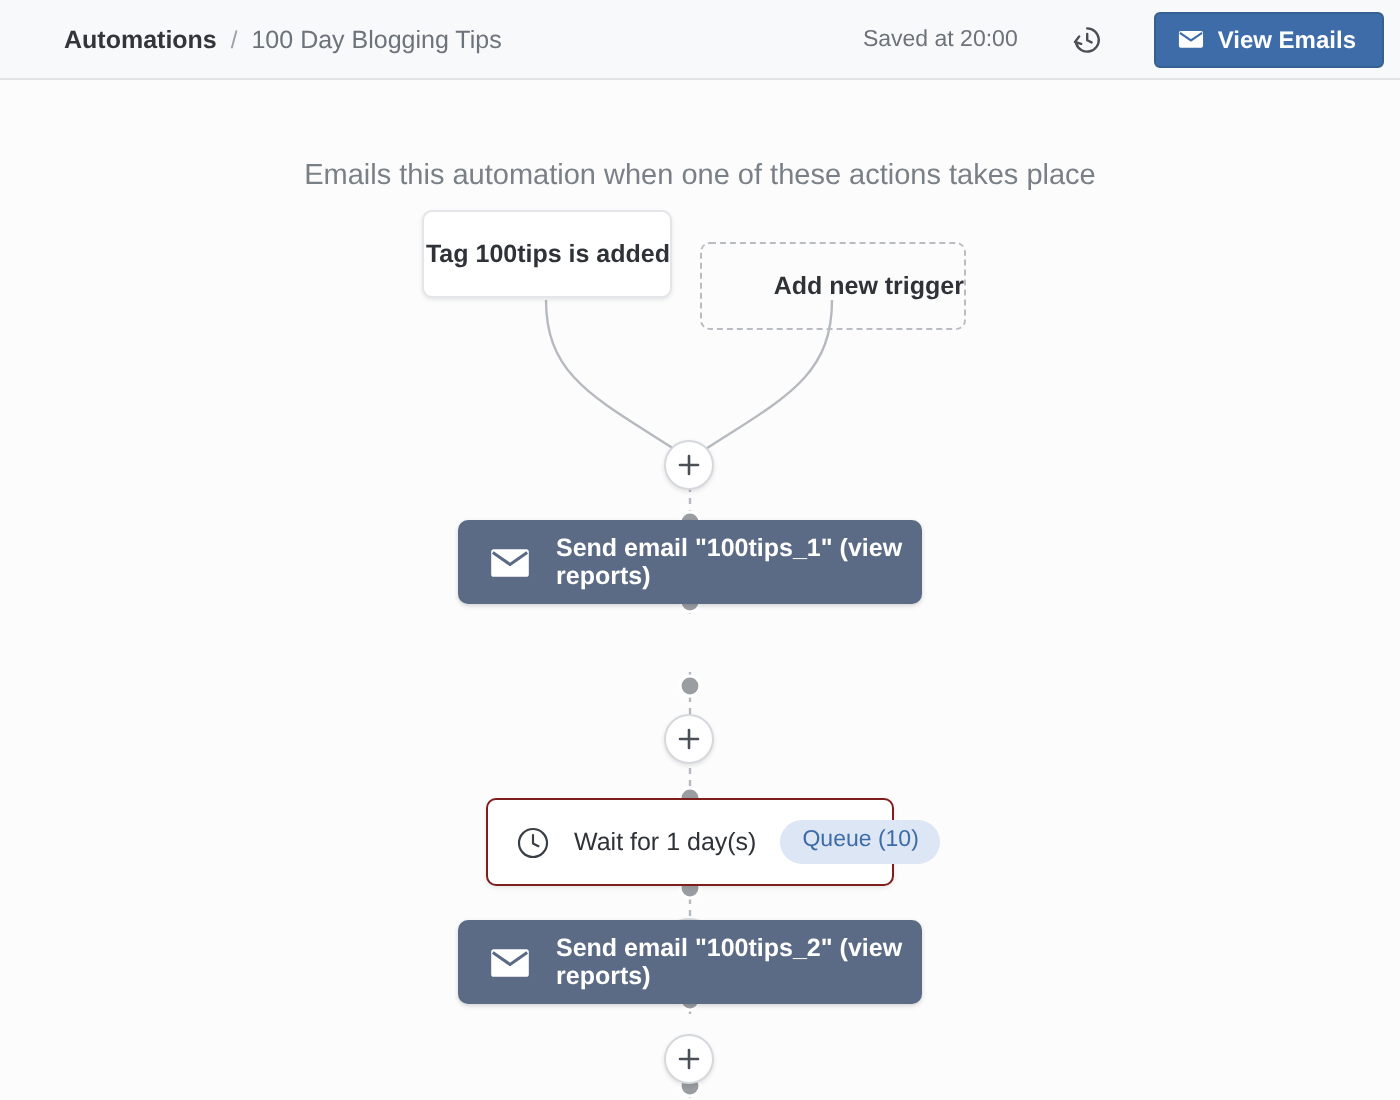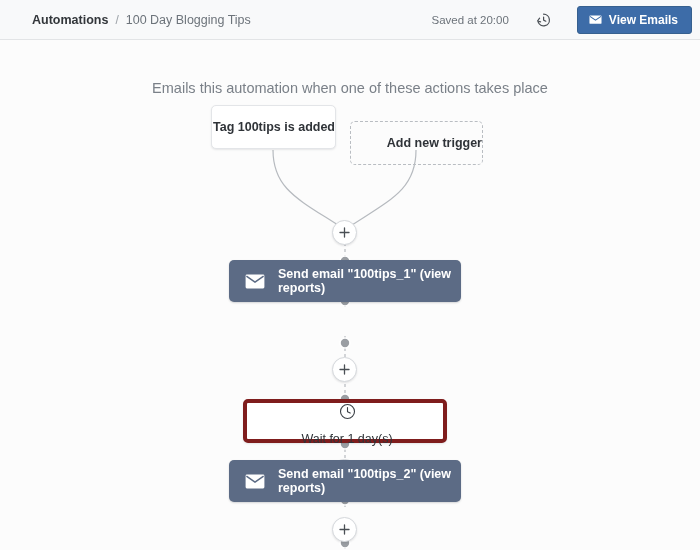--- a/index.html
+++ b/index.html
@@ -154,29 +154,28 @@
     display: block;
     width: 20px;
     height: 15px;
     flex: none;
   }
 
   .wait-node {
     height: 44px;
     border-radius: 5px;
     background: #ffffff;
-    border: 4px solid #7f1d1d;
+    border: 1px solid #7f1d1d;
     box-shadow: 0 1px 2px rgba(30,35,45,0.10);
     padding-left: 14px;
     padding-right: 10px;
     gap: 12px;
     font-size: 12.5px;
     color: #2f3338;
     cursor: pointer;
-    flex-direction: column;
   }
   .clock-icon {
     display: block;
     width: 17px;
     height: 17px;
     flex: none;
     color: #3a3f45;
   }
   .wait-label { white-space: nowrap; }
   .queue-badge {
@@ -300,20 +299,21 @@
   </div>
 
   <div class="node wait-node" style="left:243px; top:359px; width:204px;">
     <span class="clock-icon">
       <svg viewBox="0 0 17 17" fill="none" stroke="currentColor" stroke-width="1.1">
         <circle cx="8.5" cy="8.5" r="7"></circle>
         <polyline points="8.5,4.6 8.5,8.7 11.2,10.1" stroke-linecap="round" stroke-linejoin="round"></polyline>
       </svg>
     </span>
     <span class="wait-label">Wait for 1 day(s)</span>
+    <span class="queue-badge">Queue (10)</span>
   </div>
 
   <div class="plus-btn" style="left:332px; top:419px;">
     <svg viewBox="0 0 11 11" fill="none" stroke="currentColor" stroke-width="1.3">
       <line x1="5.5" y1="1" x2="5.5" y2="10" stroke-linecap="round"></line>
       <line x1="1" y1="5.5" x2="10" y2="5.5" stroke-linecap="round"></line>
     </svg>
   </div>
 
   <div class="node email-node" style="left:229px; top:420px; width:232px;">

